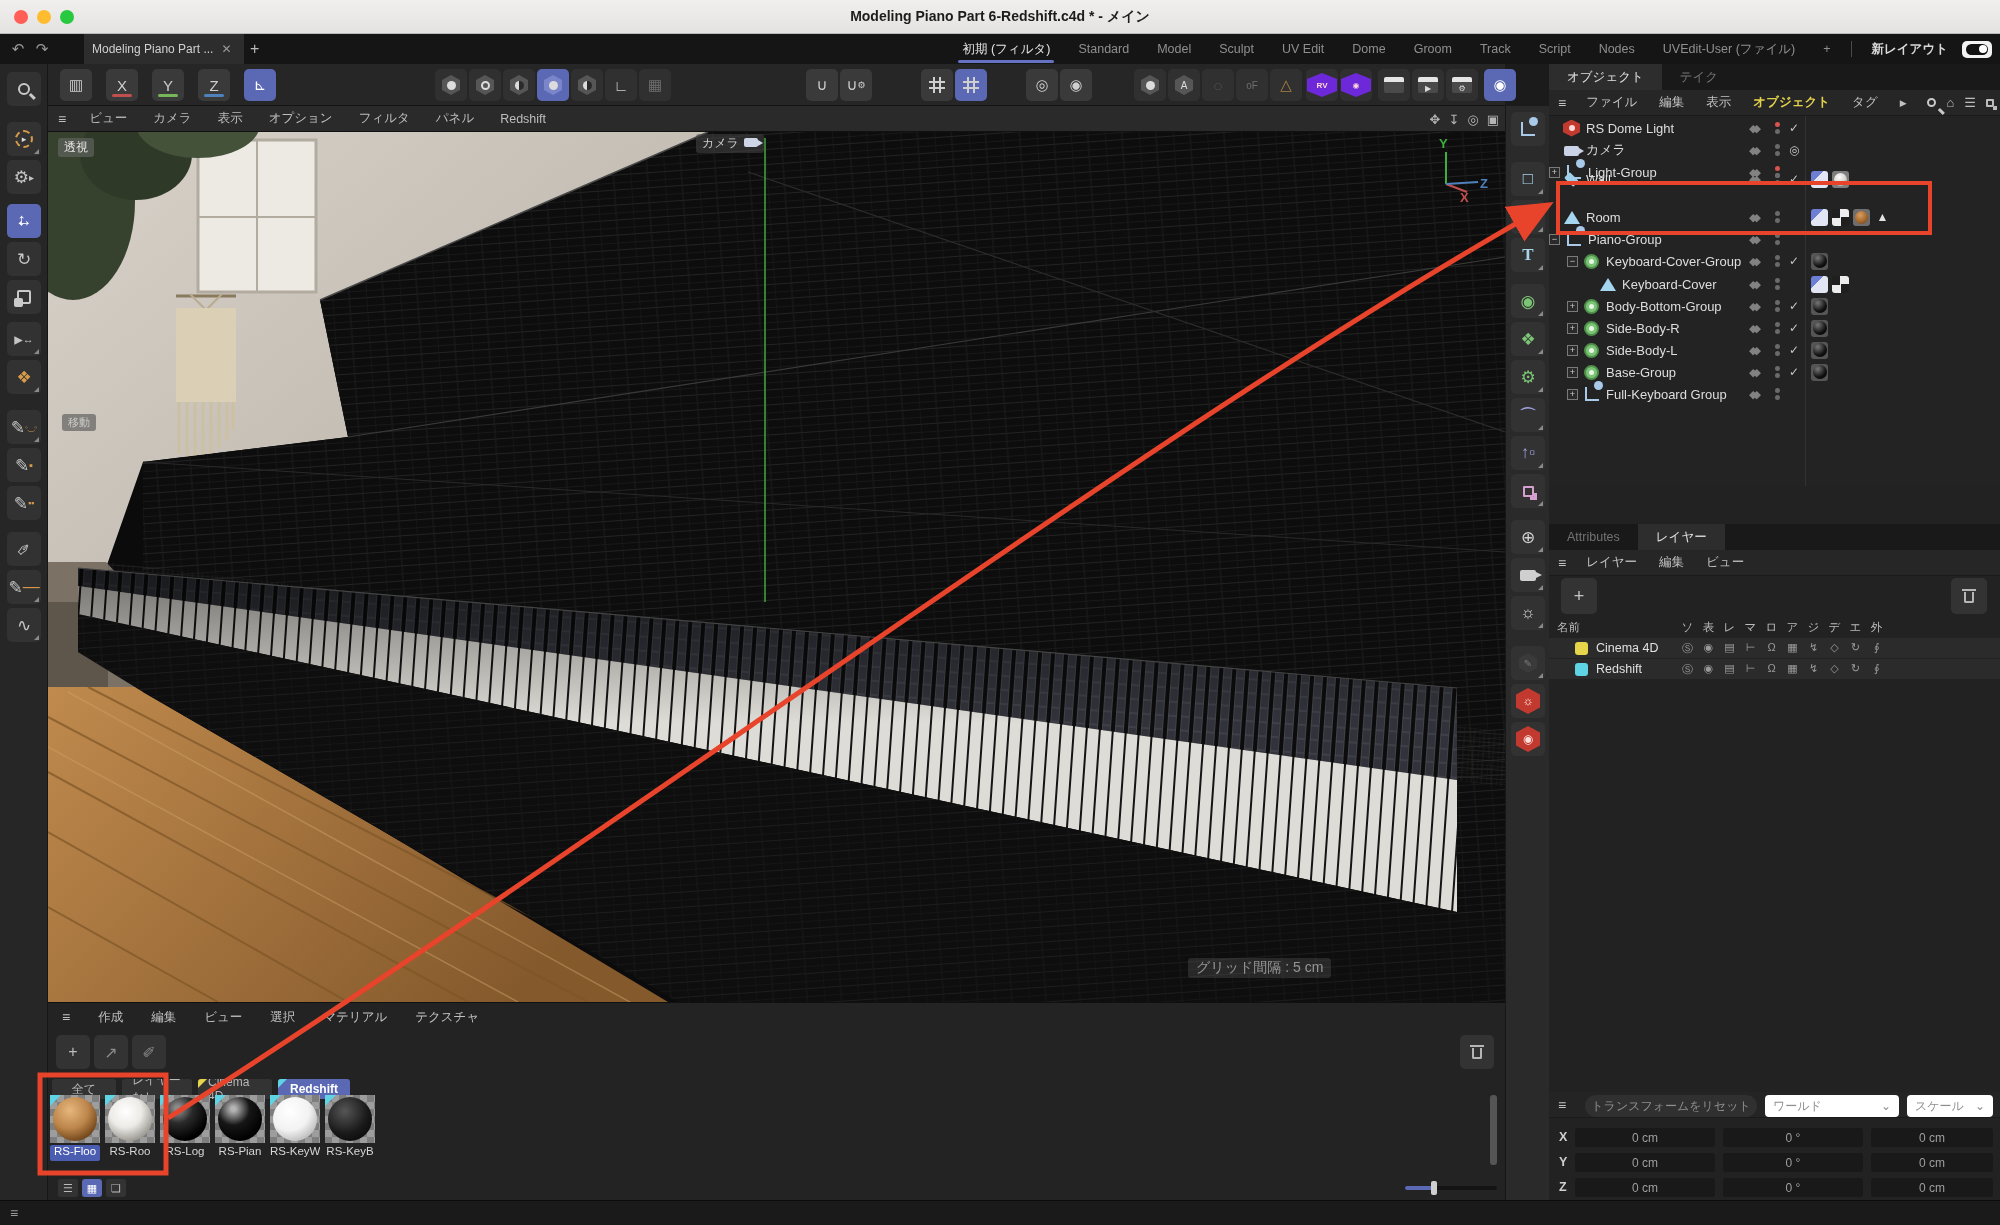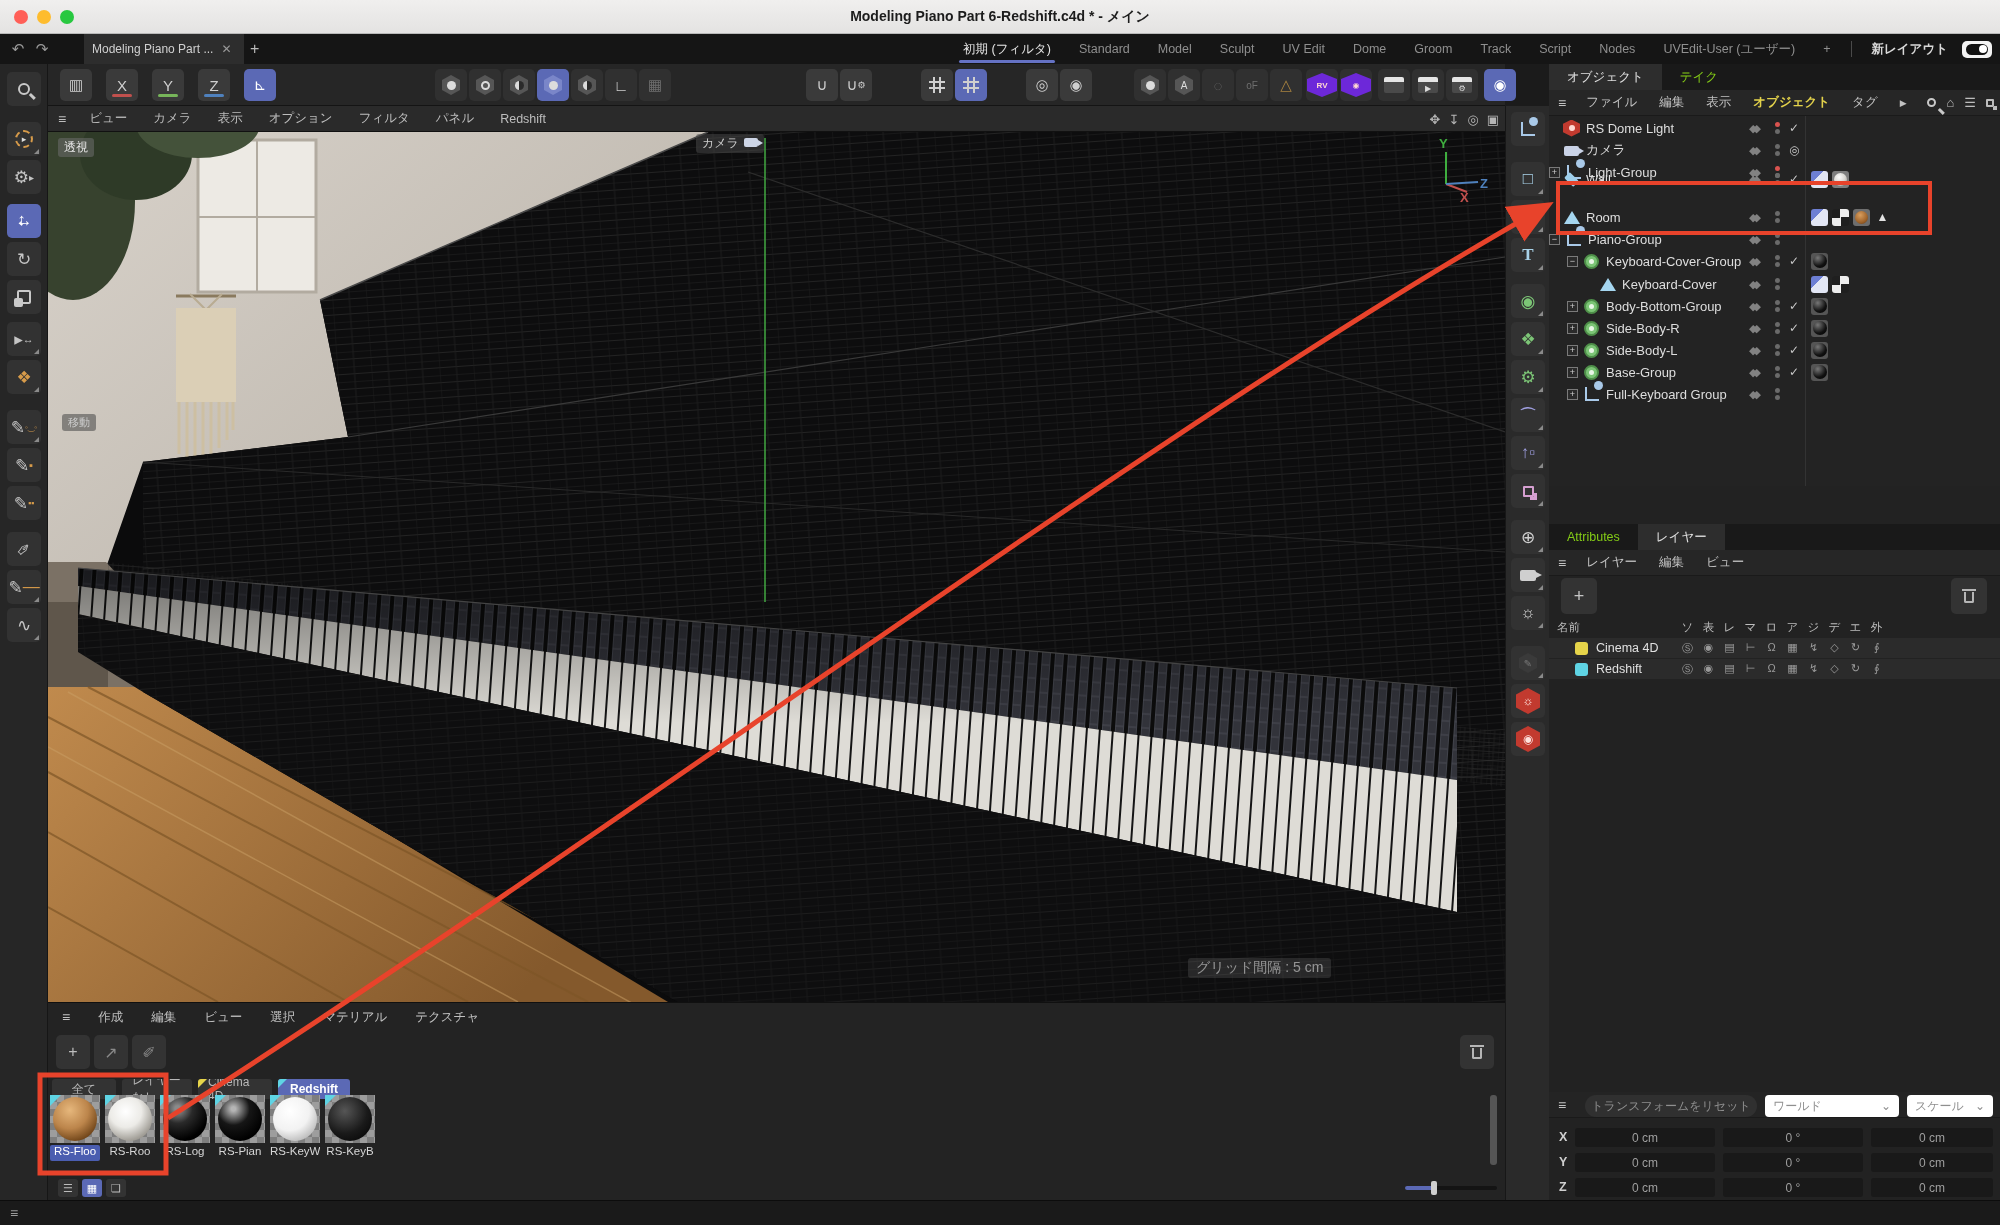--- a/index.html
+++ b/index.html
@@ -100,21 +100,21 @@
   .cube3d{width:18px;height:20px;clip-path:polygon(50% 0,100% 25%,100% 75%,50% 100%,0 75%,0 25%);background:conic-gradient(from 210deg at 50% 36%,#d4ecf8 0 120deg,#8fc3e0 0 240deg,#b2daee 0)}
   .sq2{width:11px;height:11px;border:2px solid currentColor;border-radius:1px;box-shadow:5px 5px 0 -2px currentColor}
   .lcorner{width:14px;height:14px;border-left:2.5px solid #a9c9e8;border-bottom:2.5px solid #a9c9e8;position:relative}
   .lcorner::after{content:"";position:absolute;right:-3px;top:-5px;width:9px;height:9px;border-radius:50%;background:#a9c9e8}
   .camic2{width:16px;height:11px;background:#cfcfcf;border-radius:2px;position:relative}
   .camic2::after{content:"";position:absolute;right:-6px;top:2px;border-left:6px solid #cfcfcf;border-top:3.5px solid transparent;border-bottom:3.5px solid transparent}
   .rshex2{width:24px;height:26px;clip-path:polygon(50% 0,100% 25%,100% 75%,50% 100%,0 75%,0 25%);background:#c23a2f;display:flex;align-items:center;justify-content:center;color:#ffe2de;font-size:12px}
   
   #rightpanel{left:1549px;top:64px;width:451px;height:1136px;background:#222}
   .ptabs{position:absolute;left:0;width:100%;height:26px;background:#191919;display:flex;font-size:12.5px}
-  .ptab{padding:0 18px;height:26px;display:flex;align-items:center;color:#84cc16}
+  .ptab{padding:0 18px;height:26px;display:flex;align-items:center;color:#737373}
   .ptab.active{background:#2d2d2d;color:#e0e0e0}
   .pmenu{position:absolute;left:0;width:100%;height:26px;background:#262626;display:flex;align-items:center;font-size:12.5px;color:#c2c2c2;border-bottom:1px solid #1a1a1a}
   .pmenu .mi{padding:0 11px;white-space:nowrap}
   .pmenu .hl{color:#e3d24b;font-weight:bold}
   .pmenu .burger{padding:0 9px;font-size:14px}
   .omicons{position:absolute;right:6px;display:flex;gap:10px;align-items:center;color:#bdbdbd;font-size:13px}
   
   .orow{position:absolute;left:0;width:100%;height:22px;display:flex;align-items:center;font-size:13px;color:#dedede}
   .exp{width:11px;height:11px;border:1px solid #7a7a7a;color:#cfcfcf;font-size:9px;line-height:9px;text-align:center;margin-right:5px;flex:none;background:#2a2a2a}
   .oi{width:17px;height:17px;margin-right:6px;flex:none;position:relative;display:flex;align-items:center;justify-content:center}
@@ -187,21 +187,21 @@
     <span class="lay active">初期 (フィルタ)</span>
     <span class="lay">Standard</span>
     <span class="lay">Model</span>
     <span class="lay">Sculpt</span>
     <span class="lay">UV Edit</span>
     <span class="lay">Dome</span>
     <span class="lay">Groom</span>
     <span class="lay">Track</span>
     <span class="lay">Script</span>
     <span class="lay">Nodes</span>
-    <span class="lay">UVEdit-User (ユーザー)</span>
+    <span class="lay">UVEdit-User (ファイル)</span>
     <span class="lay">+</span>
     <span class="lay-div"></span>
     <span class="lay" style="color:#d8d8d8;font-weight:bold">新レイアウト</span>
     <span class="toggle">
         <i></i>
       </span>
   </div>
 </div>
 
 <div id="toolbar" class="abs">

